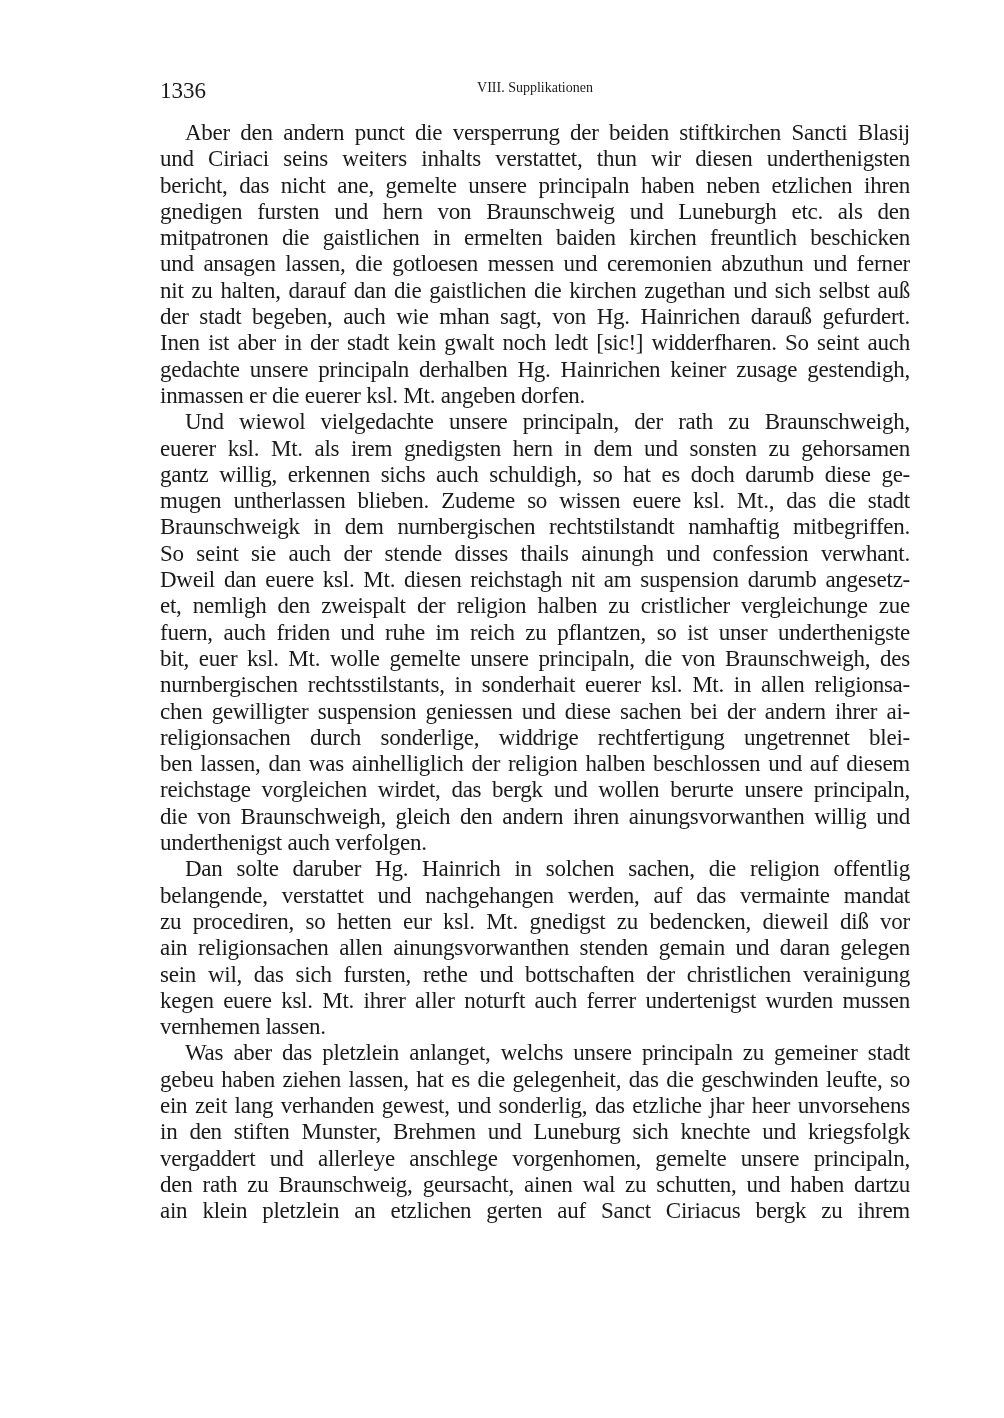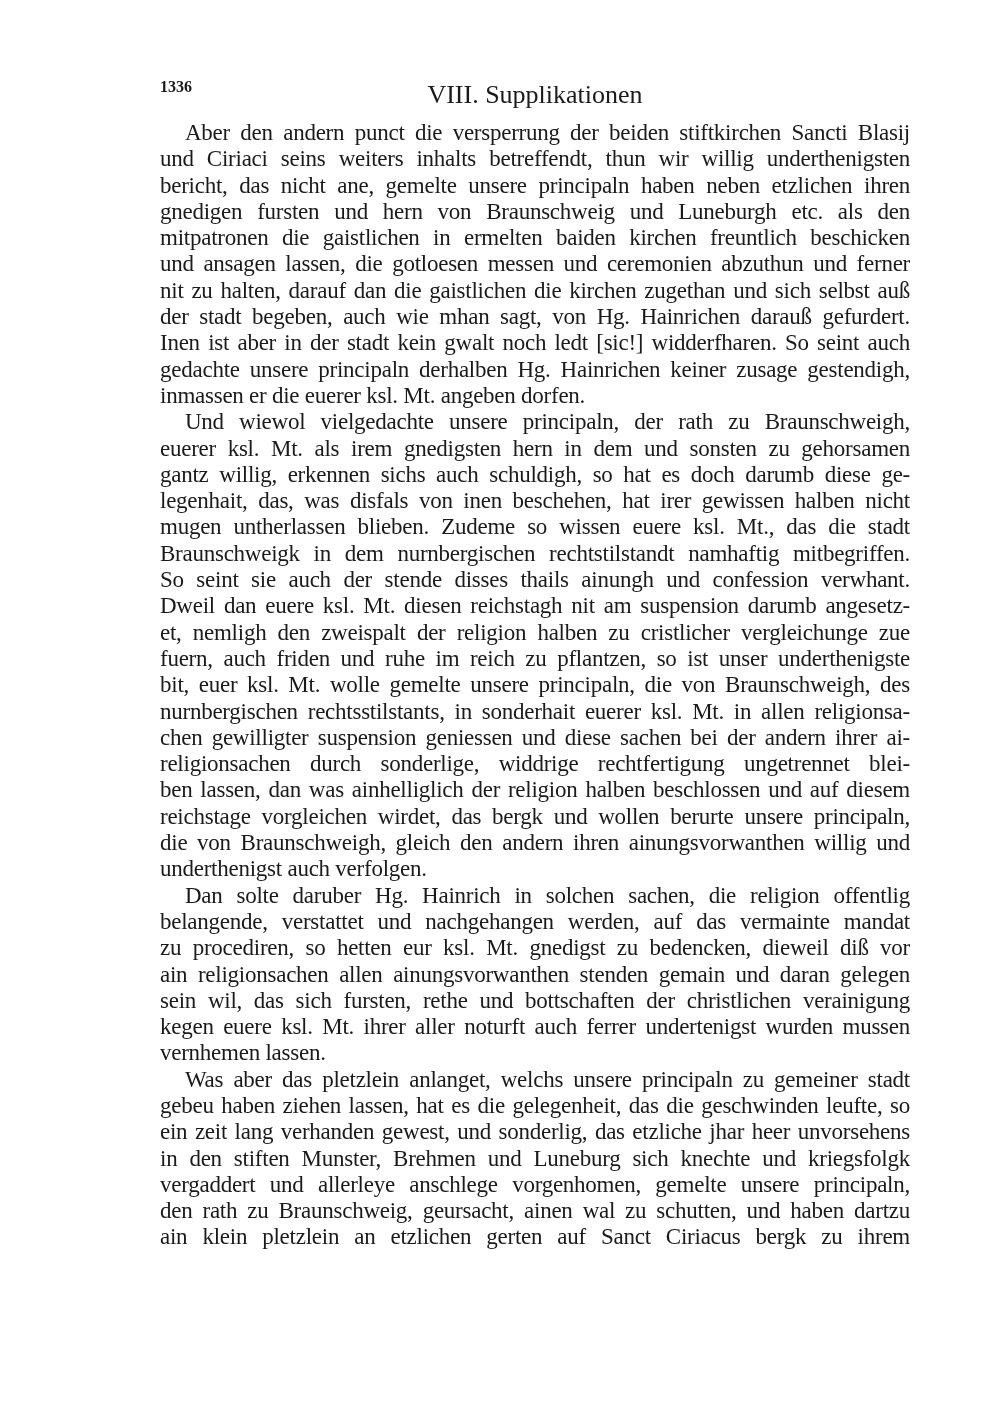--- a/index.html
+++ b/index.html
@@ -1,21 +1,21 @@
 <!DOCTYPE html>
 <html><head>
 <meta charset="utf-8">
 <style>
   html, body { margin: 0; padding: 0; background: #ffffff; }
   body { width: 1004px; height: 1418px; position: relative; overflow: hidden; }
   .page { position: absolute; left: 0; top: 0; width: 1004px; height: 1418px; background: #fff; }
   .running-head { position: absolute; top: 78px; left: 160px; width: 750px; height: 30px;
     font-family: "Liberation Serif", "DejaVu Serif", serif; font-size: 21px; color: #1a1a1a; }
-  .page-number { position: absolute; left: 0; top: 0; font-size: 16px; font-weight: bold; }
-  .section-title { position: absolute; left: 0; right: 0; top: 2px; text-align: center; font-size: 26px; }
+  .page-number { position: absolute; left: 0; top: 0; font-size: 23px; }
+  .section-title { position: absolute; left: 0; right: 0; top: 2px; text-align: center; font-size: 14px; }
   .body-text { position: absolute; top: 120px; left: 160px; width: 750px;
     font-family: "Liberation Serif", "DejaVu Serif", serif; font-size: 23px; line-height: 26.3px; color: #1a1a1a; }
   .line { display: block; white-space: nowrap; text-align: justify; text-align-last: justify; height: 26.3px; letter-spacing: -0.25px; }
   .line.last { text-align-last: left; }
   .line.indent { padding-left: 25px; }
   .sic { }
 </style>
 </head>
 <body>
 
@@ -23,37 +23,36 @@
 
   <div class="running-head">
     <span class="page-number">1336</span>
     <div class="section-title">VIII. Supplikationen</div>
   </div>
 
   <div class="body-text">
 
     <div>
       <span class="line indent">Aber den andern punct die versperrung der beiden stiftkirchen Sancti Blasij</span>
-      <span class="line">und Ciriaci seins weiters inhalts betreffendt, thun wir willig underthenigsten</span>
+      <span class="line">und Ciriaci seins weiters inhalts verstattet, thun wir diesen underthenigsten</span>
       <span class="line">bericht, das nicht ane, gemelte unsere principaln haben neben etzlichen ihren</span>
       <span class="line">gnedigen fursten und hern von Braunschweig und Luneburgh etc. als den</span>
       <span class="line">mitpatronen die gaistlichen in ermelten baiden kirchen freuntlich beschicken</span>
       <span class="line">und ansagen lassen, die gotloesen messen und ceremonien abzuthun und ferner</span>
       <span class="line">nit zu halten, darauf dan die gaistlichen die kirchen zugethan und sich selbst auß</span>
       <span class="line">der stadt begeben, auch wie mhan sagt, von Hg. Hainrichen darauß gefurdert.</span>
       <span class="line"><span>Inen ist aber in der stadt kein gwalt noch ledt </span><span class="sic">[sic!]</span><span> widderfharen. So seint auch</span></span>
       <span class="line">gedachte unsere principaln derhalben Hg. Hainrichen keiner zusage gestendigh,</span>
       <span class="line last">inmassen er die euerer ksl. Mt. angeben dorfen.</span>
     </div>
 
     <div>
       <span class="line indent">Und wiewol vielgedachte unsere principaln, der rath zu Braunschweigh,</span>
       <span class="line">euerer ksl. Mt. als irem gnedigsten hern in dem und sonsten zu gehorsamen</span>
       <span class="line">gantz willig, erkennen sichs auch schuldigh, so hat es doch darumb diese ge-</span>
-      <span class="line">legenhait, das, was disfals von inen beschehen, hat irer gewissen halben nicht</span>
       <span class="line">mugen untherlassen blieben. Zudeme so wissen euere ksl. Mt., das die stadt</span>
       <span class="line">Braunschweigk in dem nurnbergischen rechtstilstandt namhaftig mitbegriffen.</span>
       <span class="line">So seint sie auch der stende disses thails ainungh und confession verwhant.</span>
       <span class="line">Dweil dan euere ksl. Mt. diesen reichstagh nit am suspension darumb angesetz-</span>
       <span class="line">et, nemligh den zweispalt der religion halben zu cristlicher vergleichunge zue</span>
       <span class="line">fuern, auch friden und ruhe im reich zu pflantzen, so ist unser underthenigste</span>
       <span class="line">bit, euer ksl. Mt. wolle gemelte unsere principaln, die von Braunschweigh, des</span>
       <span class="line">nurnbergischen rechtsstilstants, in sonderhait euerer ksl. Mt. in allen religionsa-</span>
       <span class="line">chen gewilligter suspension geniessen und diese sachen bei der andern ihrer ai-</span>
       <span class="line">religionsachen durch sonderlige, widdrige rechtfertigung ungetrennet blei-</span>

